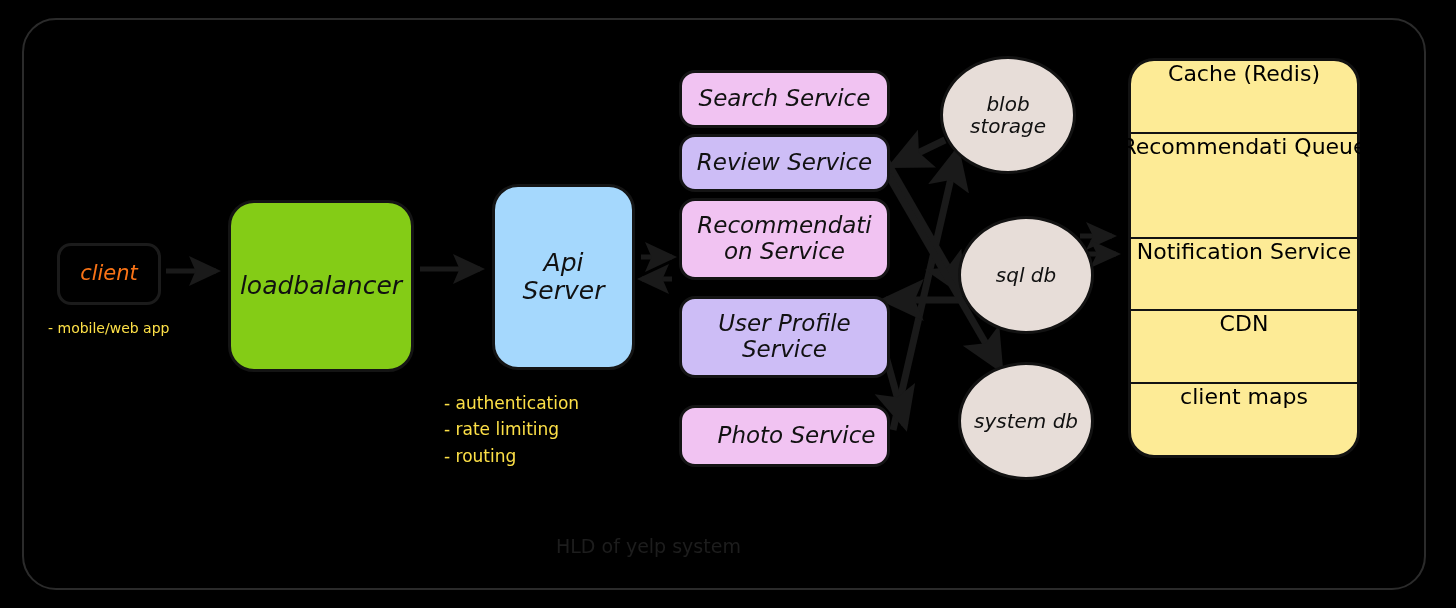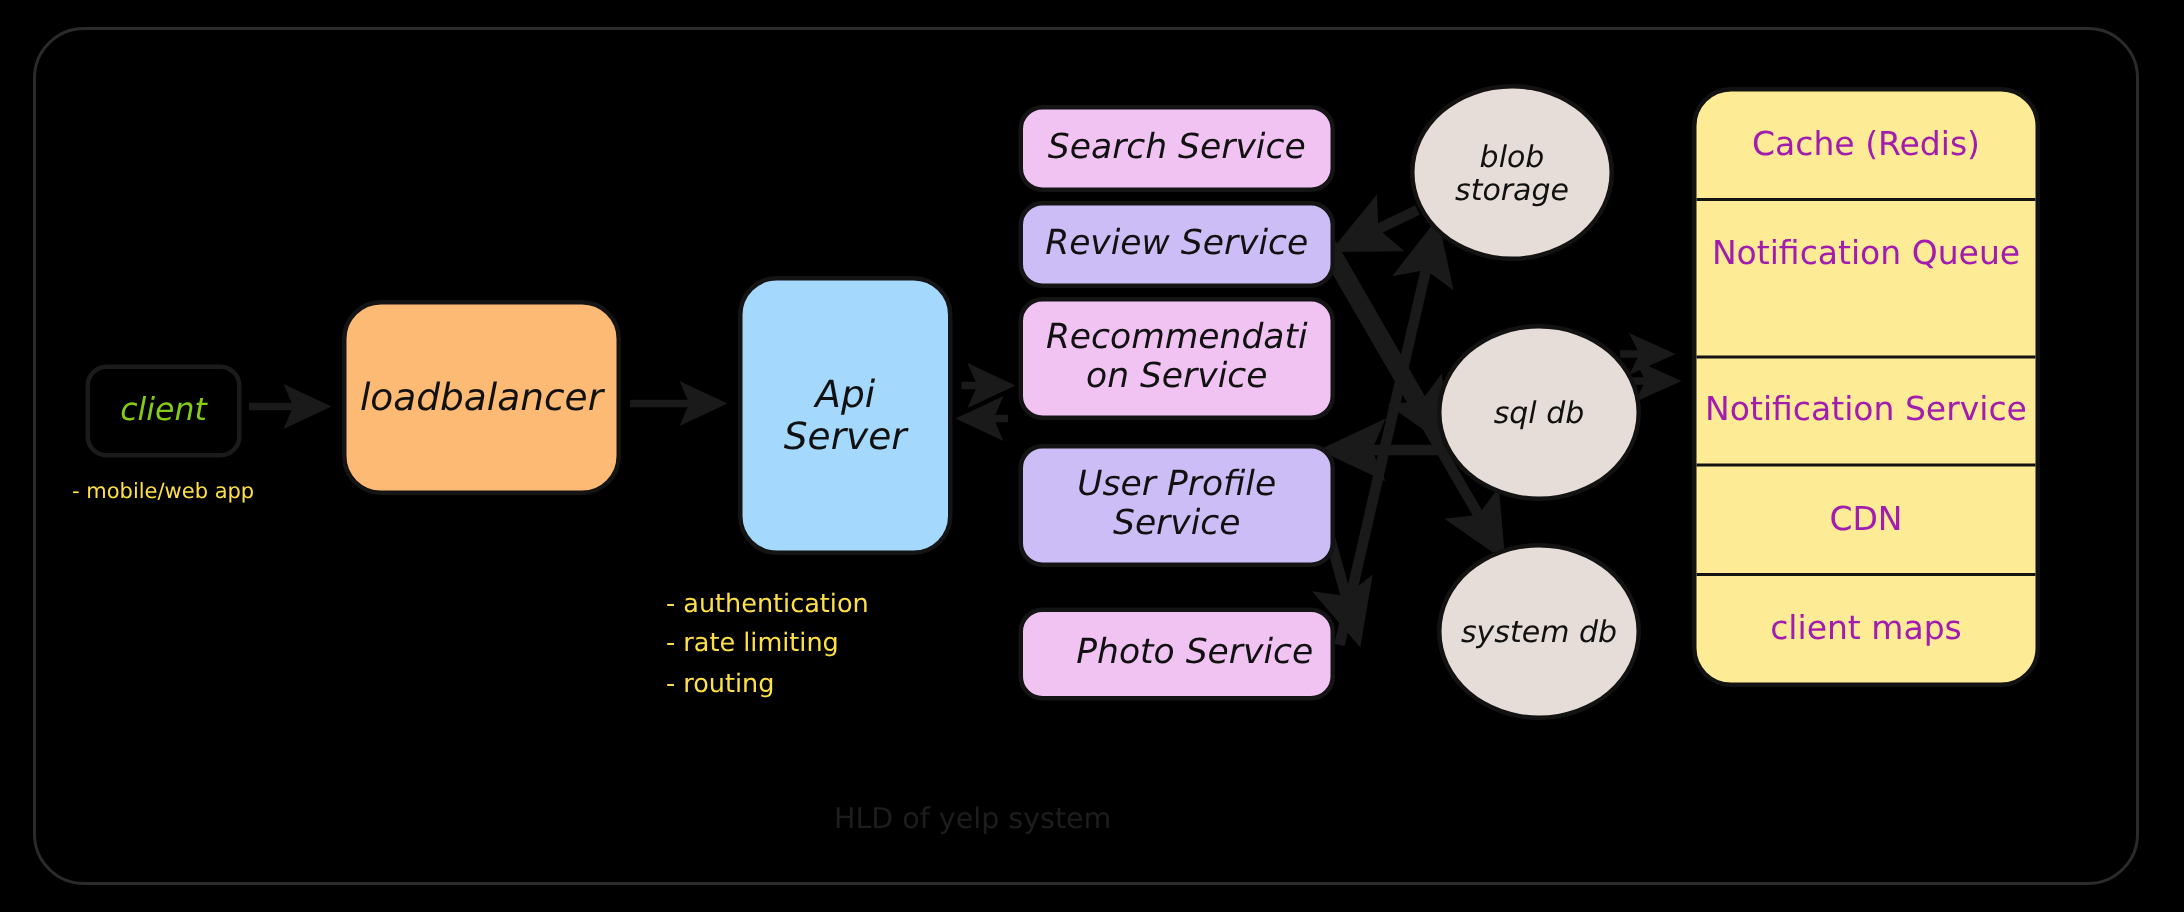--- a/index.html
+++ b/index.html
@@ -46,37 +46,37 @@
   }
   
   .rrect { border-radius: 16px; }
   .rrect-lg { border-radius: 26px; }
   .ellipse { border-radius: 50%; }
 
   
   #client-node {
     left: 57px; top: 243px; width: 104px; height: 62px;
     background: transparent; border: 3px solid #1b1b1b; border-radius: 14px;
-    color: #84cc16;
+    color: #f97316;
     font-size: 21px;
   }
   .note {
     position: absolute;
     color: #fde047;
     font-size: 15px;
     font-family: "DejaVu Sans", sans-serif;
     white-space: pre;
     line-height: 1.55;
   }
   #client-note { left: 48px; top: 318px; font-size: 14px; }
   #api-notes { left: 444px; top: 390px; font-size: 17px; }
 
   #loadbalancer-node {
-    left: 228px; top: 200px; width: 186px; height: 130px;
-    background: #fdba74; font-size: 25px;
+    left: 228px; top: 200px; width: 186px; height: 172px;
+    background: #84cc16; font-size: 25px;
   }
   #api-server-node {
     left: 492px; top: 184px; width: 143px; height: 186px;
     background: #a5d8fd; font-size: 25px;
   }
 
   
   .service { left: 679px; width: 211px; font-size: 23px; }
   #svc-search { top: 70px; height: 58px; background: #f1c3f2; }
   #svc-review { top: 134px; height: 58px; background: #cdbdf6; }
@@ -97,23 +97,23 @@
     background: #fdeb96;
     border: 3px solid #121212;
     border-radius: 26px;
     box-sizing: border-box;
     display: flex;
     flex-direction: column;
   }
   #infra-stack .row {
     flex: 1 1 0;
     display: flex;
-    align-items: center;
+    align-items: flex-start;
     justify-content: center;
-    color: #a21caf;
+    color: #000000;
     font-size: 22px;
     white-space: nowrap;
     position: relative;
   }
   #infra-stack .row + .row { border-top: 2px solid #131313; }
   #infra-stack .row.overflow-row { overflow: visible; margin-top: 32px; }
   #infra-stack .row.overflow-row span { transform: translateX(0px); }
 
   #caption {
     position: absolute;
@@ -237,21 +237,21 @@
   </div>
   <div class="node ellipse store" id="store-nosql">
     <span class="label">system db</span>
   </div>
 
   <div id="infra-stack">
     <div class="row">
       <span>Cache (Redis)</span>
     </div>
     <div class="row">
-      <span>Notification Queue</span>
+      <span>Recommendati Queue</span>
     </div>
     <div class="row overflow-row">
       <span>Notification Service</span>
     </div>
     <div class="row">
       <span>CDN</span>
     </div>
     <div class="row">
       <span>client maps</span>
     </div>

